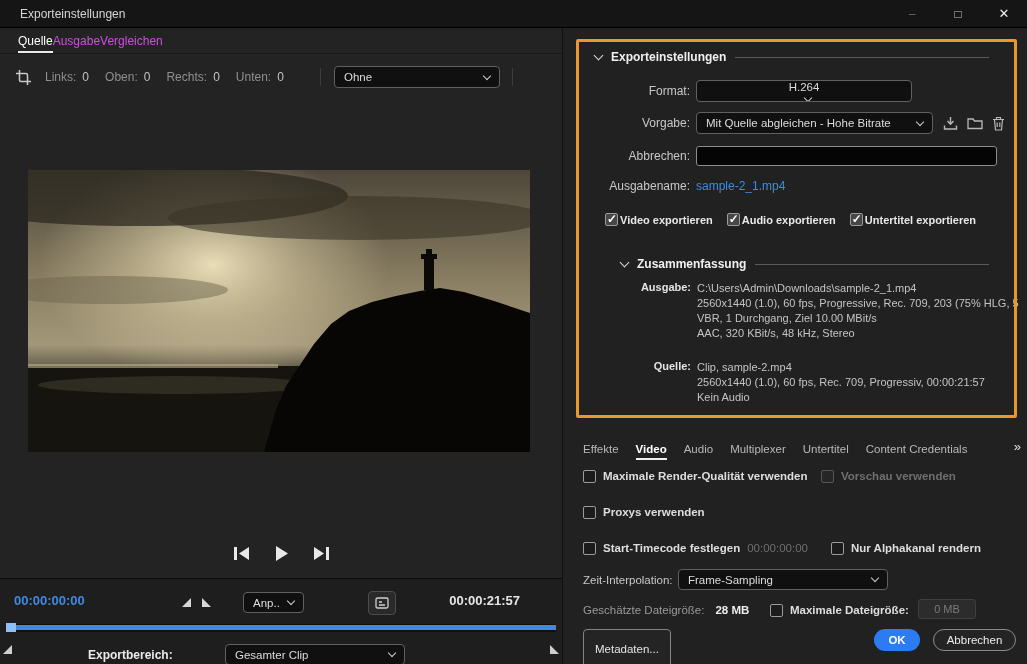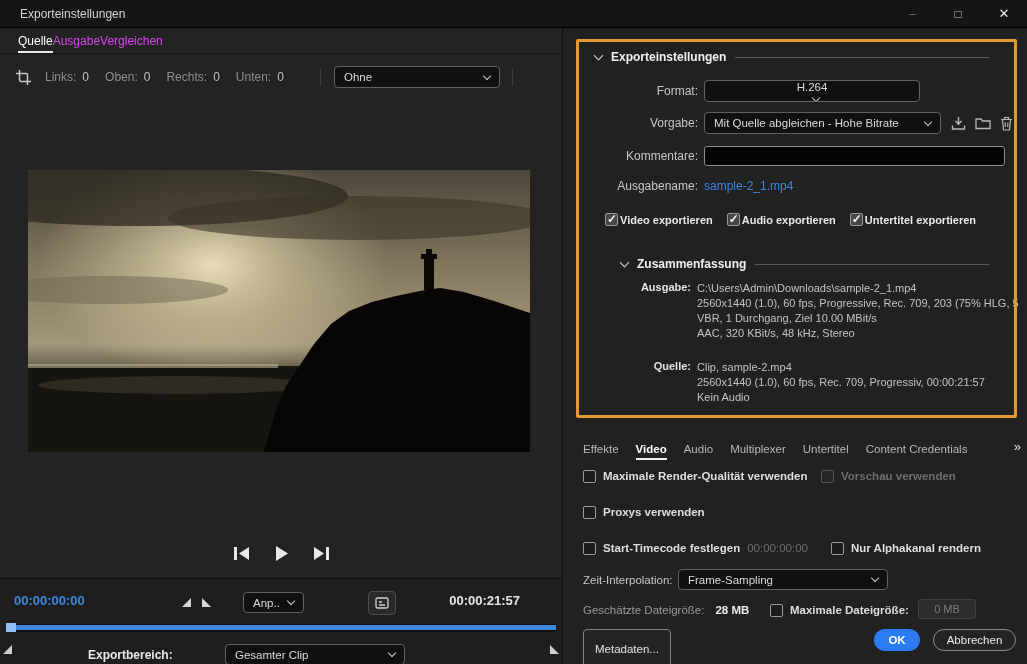--- a/index.html
+++ b/index.html
@@ -50,21 +50,21 @@
   .tl-nub{position:absolute;left:6px;top:44px;width:10px;height:9px;background:#8fc1f7;}
   .tri-l{position:absolute;left:3px;top:66px;width:0;height:0;border-left:9px solid transparent;border-bottom:9px solid #cfcfcf;}
   .tri-r{position:absolute;right:3px;top:66px;width:0;height:0;border-right:9px solid transparent;border-bottom:9px solid #cfcfcf;}
   .range-label{position:absolute;left:88px;top:69px;color:#eaeaea;font-weight:bold;}
   .dd-range{position:absolute;left:225px;top:65px;width:180px;height:21px;}
   
   .right-panel{position:absolute;left:562px;top:28px;width:465px;height:636px;background:#212121;border-left:1px solid #101010;}
   .sec-head{position:absolute;left:32px;right:38px;display:flex;align-items:center;gap:9px;}
   .sec-title{color:#f0f0f0;font-weight:bold;white-space:nowrap;}
   .sec-line{flex:1;border-top:1px solid #5a5a5a;}
-  .row{position:absolute;left:8px;right:14px;display:flex;align-items:center;}
+  .row{position:absolute;left:0;right:14px;display:flex;align-items:center;}
   .flabel{width:127px;text-align:right;margin-right:6px;color:#c8c8c8;flex:none;}
   .dd-format{width:216px;flex-direction:column;}
   .dd-preset{width:237px;}
   .preset-icons{display:flex;gap:9px;margin-left:10px;align-items:center;}
   .picon{display:flex;}
   .comment-input{width:301px;height:20px;background:#050505;border:1px solid #8d8d8d;border-radius:3px;color:#e0e0e0;font-family:"Liberation Sans",sans-serif;font-size:11.5px;padding:0 6px;}
   .link{color:#3f8ae0;}
   .toggles{position:absolute;top:185px;left:42px;display:flex;gap:14px;align-items:center;}
   .toggle{display:flex;align-items:center;gap:2px;}
   .toggle .tlabel{color:#e8e8e8;font-weight:bold;font-size:11px;white-space:nowrap;}
@@ -267,21 +267,21 @@
       </span>
       <span class="picon">
         <svg width="13" height="15" viewBox="0 0 13 15" fill="none" stroke="#b8b8b8" stroke-width="1.2">
           <path d="M1 3.5 H12 M4.5 3.5 V1.5 H8.5 V3.5 M2.5 3.5 L3.5 14 H9.5 L10.5 3.5 M5.2 6.5 V11 M7.8 6.5 V11"></path>
         </svg>
       </span>
     </div>
   </div>
 
   <div class="row" style="top:118px;">
-    <span class="flabel">Kommentare:</span>
+    <span class="flabel">Abbrechen:</span>
     <input class="comment-input" value="" style="">
   </div>
 
   <div class="row" style="top:151px;">
     <span class="flabel">Ausgabename:</span>
     <span class="link">sample-2_1.mp4</span>
   </div>
 
   <div class="toggles">
     <span class="toggle">

